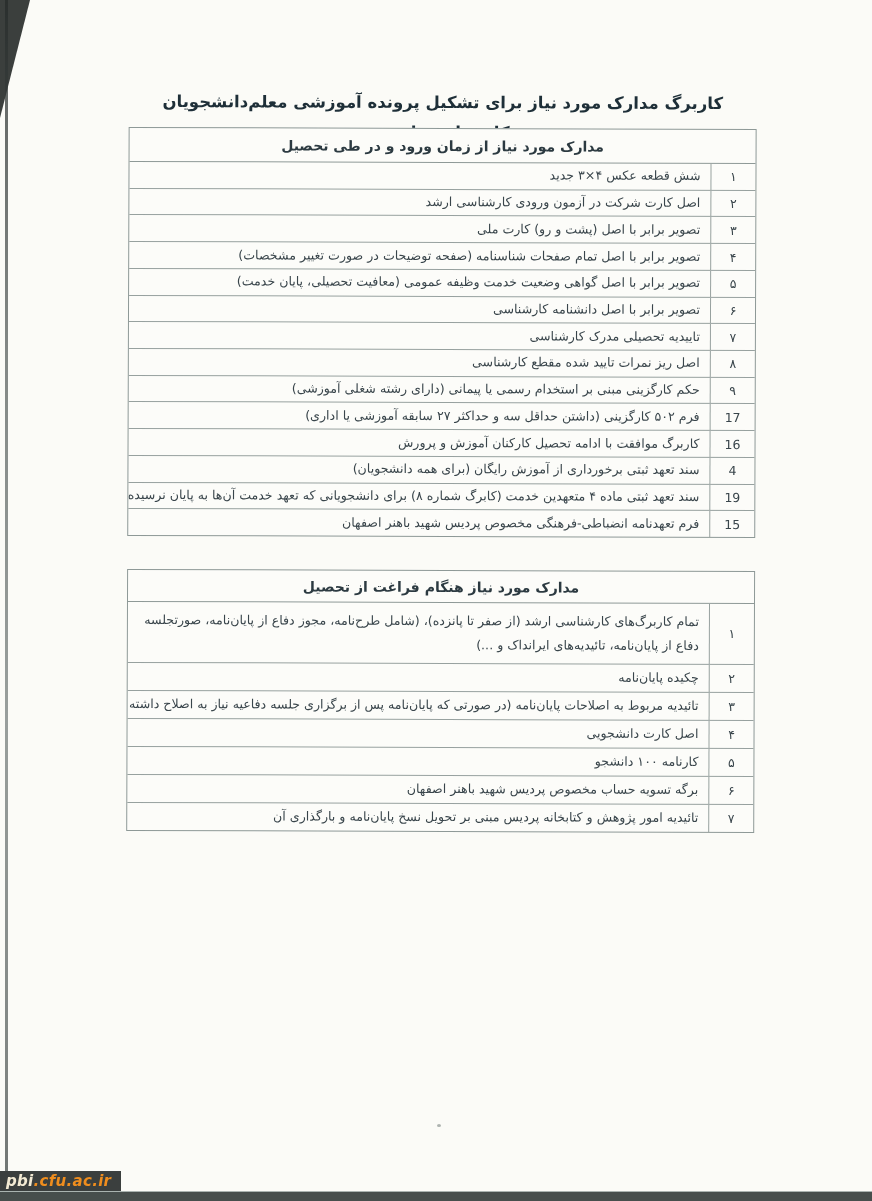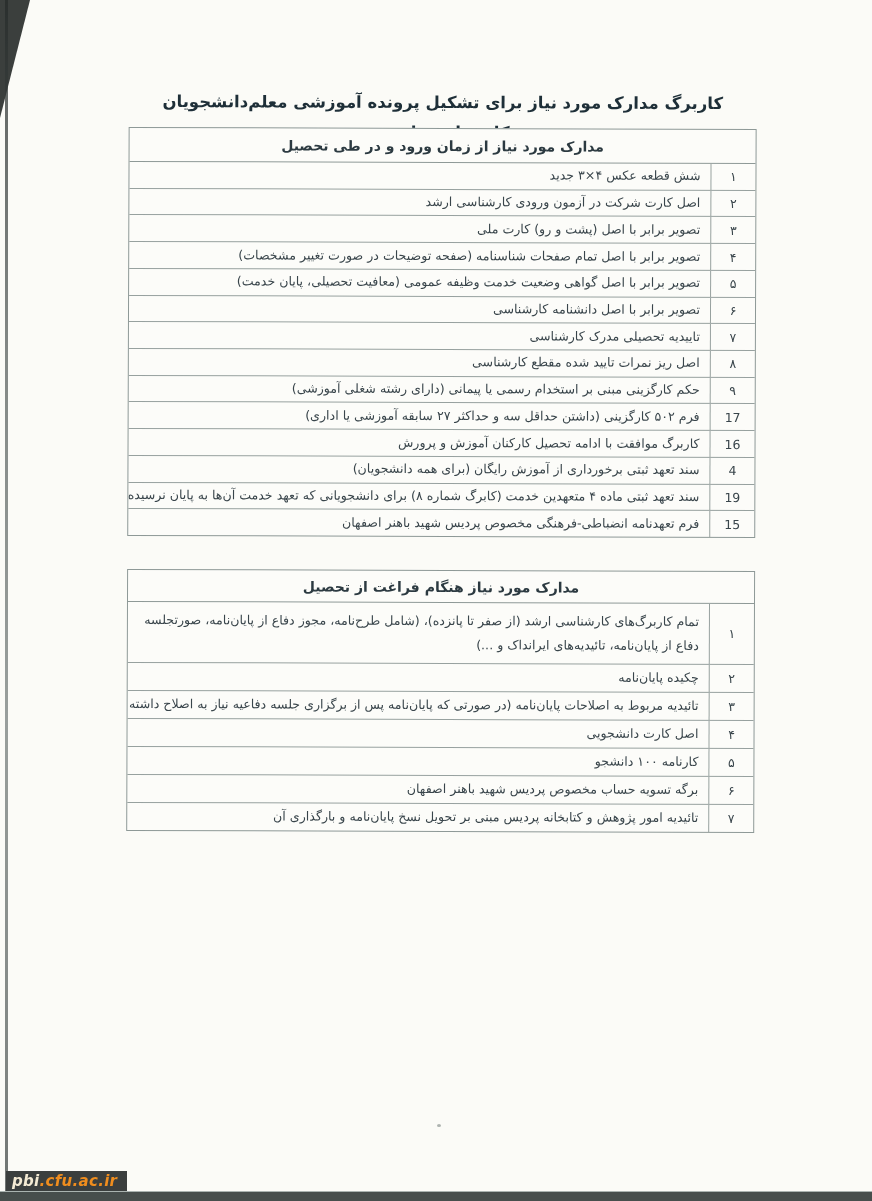--- a/index.html
+++ b/index.html
@@ -93,21 +93,20 @@
     line-height:1.5;
   }
   .trow.tall .txt{white-space:normal;line-height:1.9;}
   .watermark{
     position:absolute;left:0;top:1171px;
     background:#3b3f3e;
     padding:2px 10px 3px 6px;
     font-size:15px;font-weight:bold;font-style:italic;
     letter-spacing:.3px;
     line-height:17px;
-    margin-left:6px;
   }
   .wm-prefix{color:#f3ead3;}
   .wm-suffix{color:#ef8d1e;}
 </style>
 </head>
 <body>
 
 <div class="page">
 
   <div class="corner-tl"></div>

